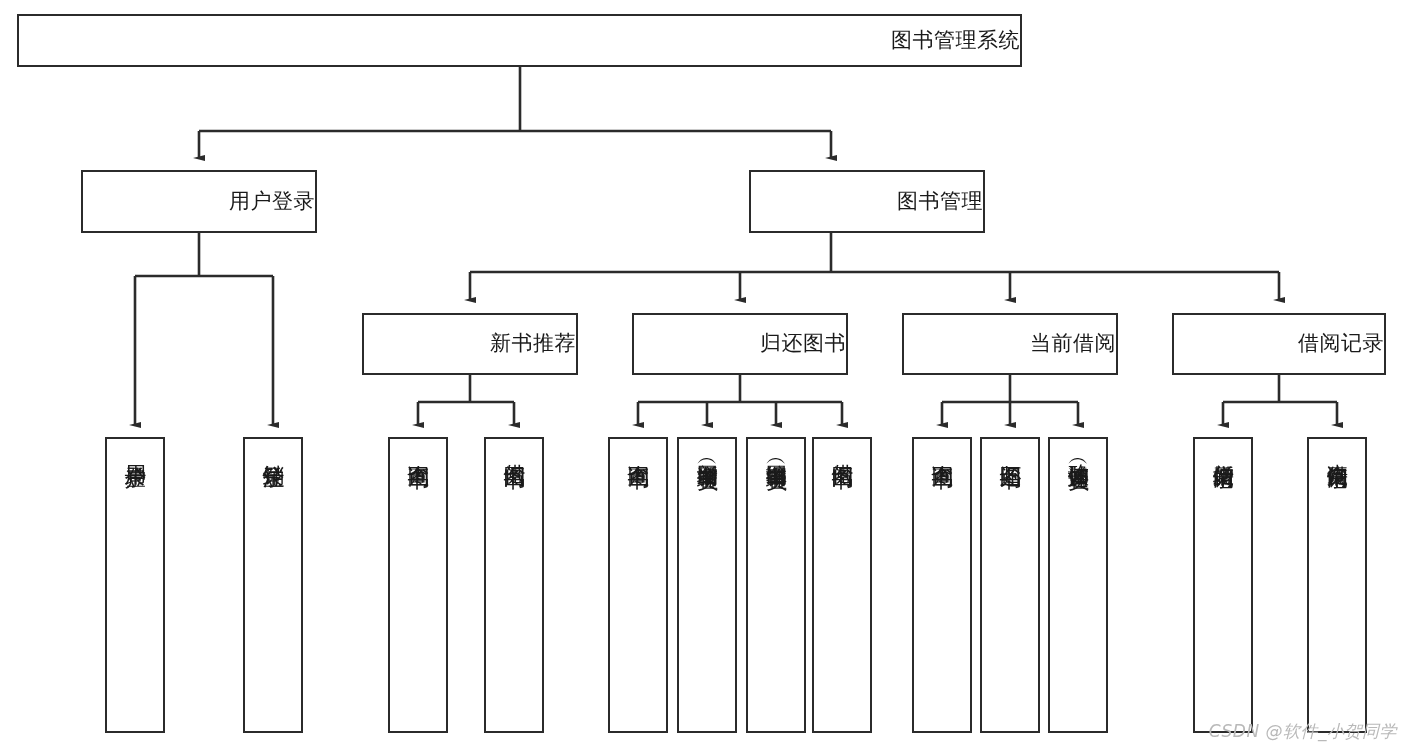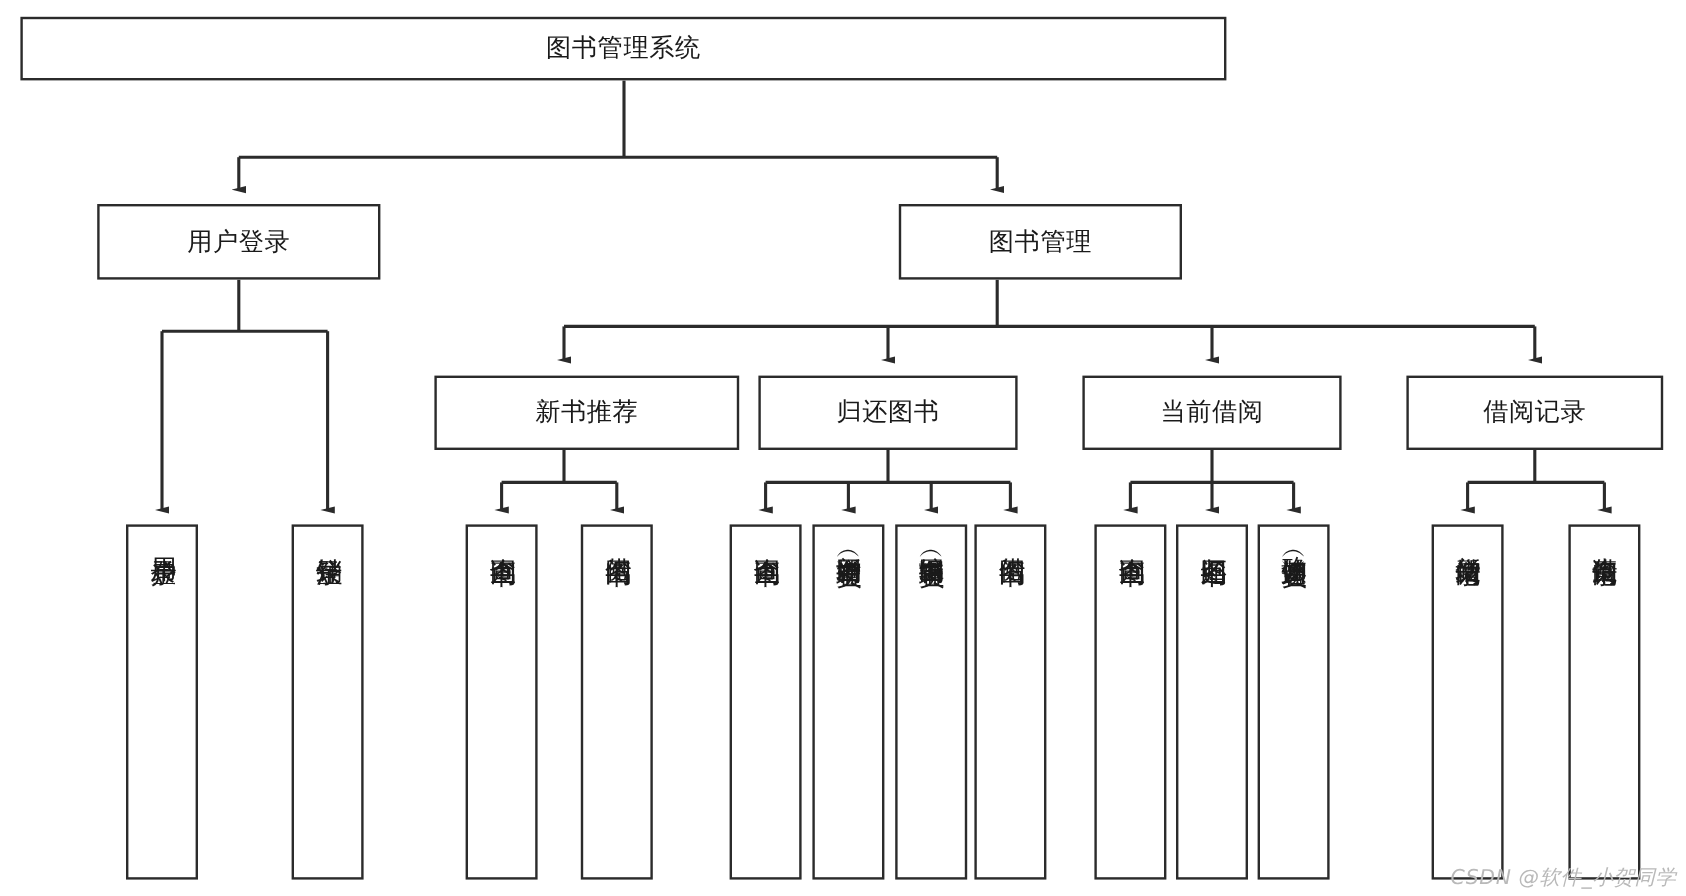--- a/index.html
+++ b/index.html
@@ -26,21 +26,21 @@
     width: 1405px;
     height: 747px;
   }
   .node {
     position: absolute;
     box-sizing: border-box;
     background: #ffffff;
     border: 2px solid #2b2b2b;
     display: flex;
     align-items: center;
-    justify-content: center;
+    justify-content: flex-end;
     color: #1a1a1a;
   }
   .node .label {
     display: block;
     text-align: center;
     line-height: 1.12;
     letter-spacing: 0.5px;
   }
   .node.horizontal .label {
     font-size: 21px;
@@ -133,21 +133,21 @@
     <span class="label">图书管理系统</span>
   </div>
 
   <div class="node horizontal" style="left:81px; top:170px; width:236px; height:63px;">
     <span class="label">用户登录</span>
   </div>
   <div class="node horizontal" style="left:713px; top:170px; width:236px; height:63px;margin-left:36px;">
     <span class="label">图书管理</span>
   </div>
 
-  <div class="node horizontal" style="left:362px; top:313px; width:254px; height:62px;">
+  <div class="node horizontal" style="left:362px; top:313px; width:216px; height:62px;">
     <span class="label">新书推荐</span>
   </div>
   <div class="node horizontal" style="left:632px; top:313px; width:216px; height:62px;">
     <span class="label">归还图书</span>
   </div>
   <div class="node horizontal" style="left:1172px; top:313px; width:214px; height:62px;">
     <span class="label">借阅记录</span>
   </div>
   <div class="node horizontal" style="left:902px; top:313px; width:216px; height:62px;">
     <span class="label">当前借阅</span>

